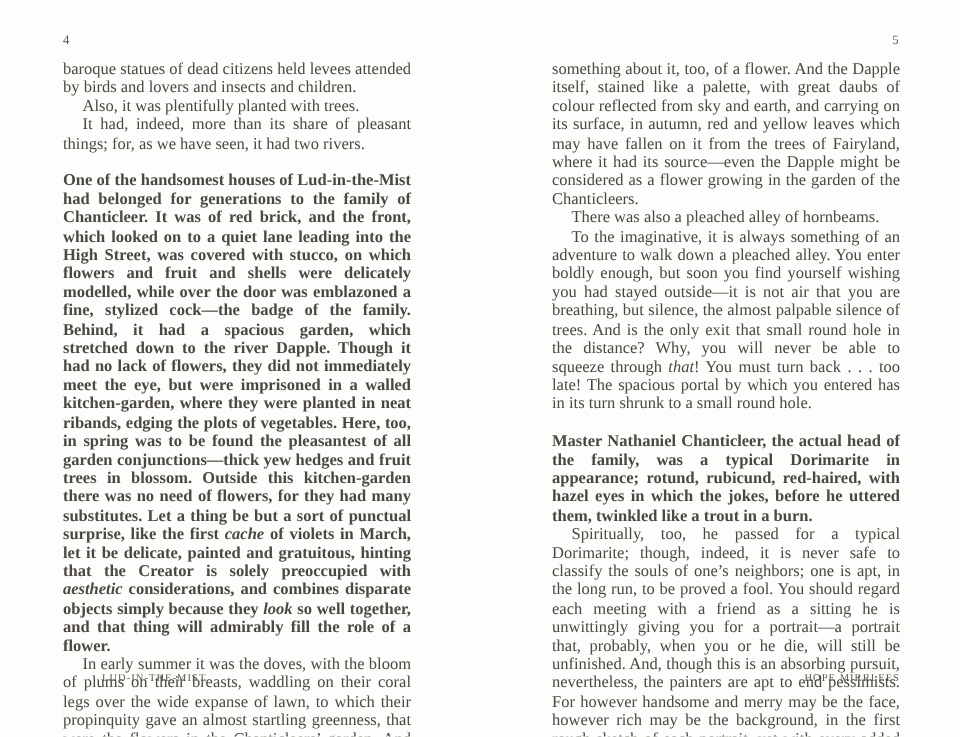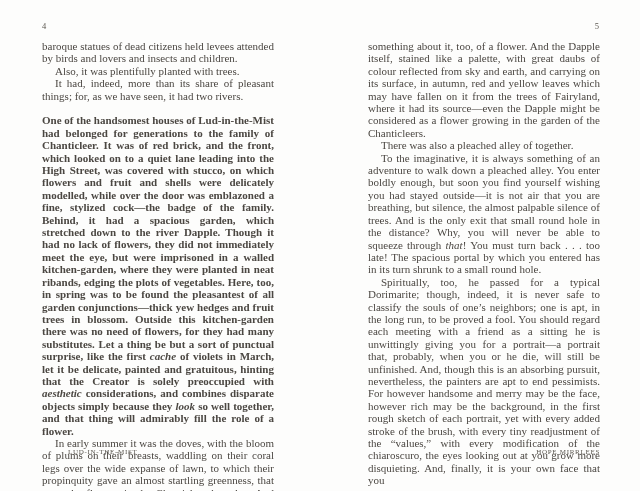--- a/index.html
+++ b/index.html
@@ -62,20 +62,21 @@
         <p class="gap"><span>One of the handsomest houses of Lud-in-the-Mist had belonged for generations to the family of Chanticleer. It was of red brick, and the front, which looked on to a quiet lane leading into the High Street, was covered with stucco, on which flowers and fruit and shells were delicately modelled, while over the door was emblazoned a fine, stylized cock—the badge of the family. Behind, it had a spacious garden, which stretched down to the river Dapple. Though it had no lack of flowers, they did not immediately meet the eye, but were imprisoned in a walled kitchen-garden, where they were planted in neat ribands, edging the plots of vegetables. Here, too, in spring was to be found the pleasantest of all garden conjunctions—thick yew hedges and fruit trees in blossom. Outside this kitchen-garden there was no need of flowers, for they had many substitutes. Let a thing be but a sort of punctual surprise, like the first </span><em>cache</em><span> of violets in March, let it be delicate, painted and gratuitous, hinting that the Creator is solely preoccupied with </span><em>aesthetic</em><span> considerations, and combines disparate objects simply because they </span><em>look</em><span> so well together, and that thing will admirably fill the role of a flower.</span></p>
         <p class="indent"><span>In early summer it was the doves, with the bloom of plums on their breasts, waddling on their coral legs over the wide expanse of lawn, to which their propinquity gave an almost startling greenness, that were the flowers in the Chanticleers’ garden. And the trunks of birches are as good, any day, as white blossom, even if there had not been the acacias in flower. And there was a white peacock which, in spite of its restlessness and harsh shrieks, had</span></p>
       </div>
     <div class="running-footer">LUD-IN-THE-MIST</div>
   </div>
 
   <div class="page right">
     <div class="pagenum num-right">5</div>
     <div class="text-block">
         <p><span>something about it, too, of a flower. And the Dapple itself, stained like a palette, with great daubs of colour reflected from sky and earth, and carrying on its surface, in autumn, red and yellow leaves which may have fallen on it from the trees of Fairyland, where it had its source—even the Dapple might be considered as a flower growing in the garden of the Chanticleers.</span></p>
-        <p class="indent"><span>There was also a pleached alley of together.</span></p>
+        <p class="indent"><span>There was also a pleached alley of hornbeams.</span></p>
         <p class="indent"><span>To the imaginative, it is always something of an adventure to walk down a pleached alley. You enter boldly enough, but soon you find yourself wishing you had stayed outside—it is not air that you are breathing, but silence, the almost palpable silence of trees. And is the only exit that small round hole in the distance? Why, you will never be able to squeeze through </span><em>that</em><span>! You must turn back . . . too late! The spacious portal by which you entered has in its turn shrunk to a small round hole.</span></p>
+        <p class="gap"><span>Master Nathaniel Chanticleer, the actual head of the family, was a typical Dorimarite in appearance; rotund, rubicund, red-haired, with hazel eyes in which the jokes, before he uttered them, twinkled like a trout in a burn.</span></p>
         <p class="indent"><span>Spiritually, too, he passed for a typical Dorimarite; though, indeed, it is never safe to classify the souls of one’s neighbors; one is apt, in the long run, to be proved a fool. You should regard each meeting with a friend as a sitting he is unwittingly giving you for a portrait—a portrait that, probably, when you or he die, will still be unfinished. And, though this is an absorbing pursuit, nevertheless, the painters are apt to end pessimists. For however handsome and merry may be the face, however rich may be the background, in the first rough sketch of each portrait, yet with every added stroke of the brush, with every tiny readjustment of the “values,” with every modification of the chiaroscuro, the eyes looking out at you grow more disquieting. And, finally, it is your own face that you</span></p>
       </div>
     <div class="running-footer footer-right">HOPE MIRRLEES</div>
   </div>
 
 </div>
 
 </body></html>

